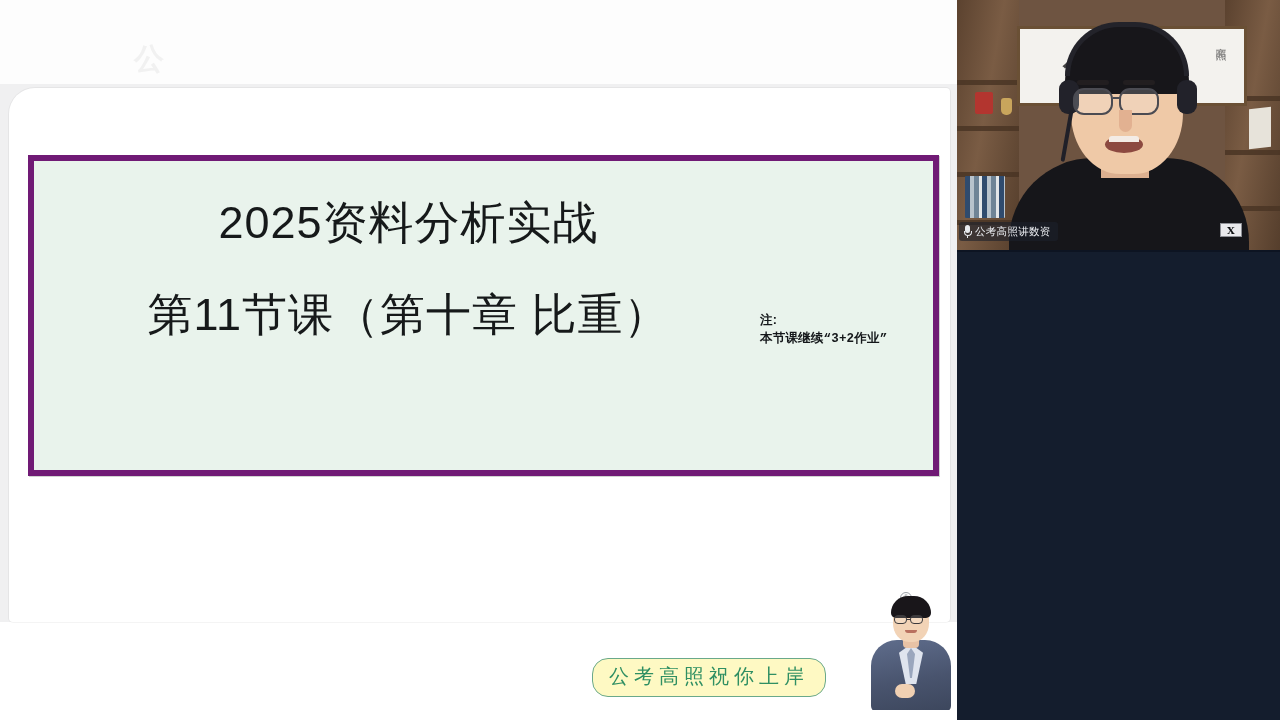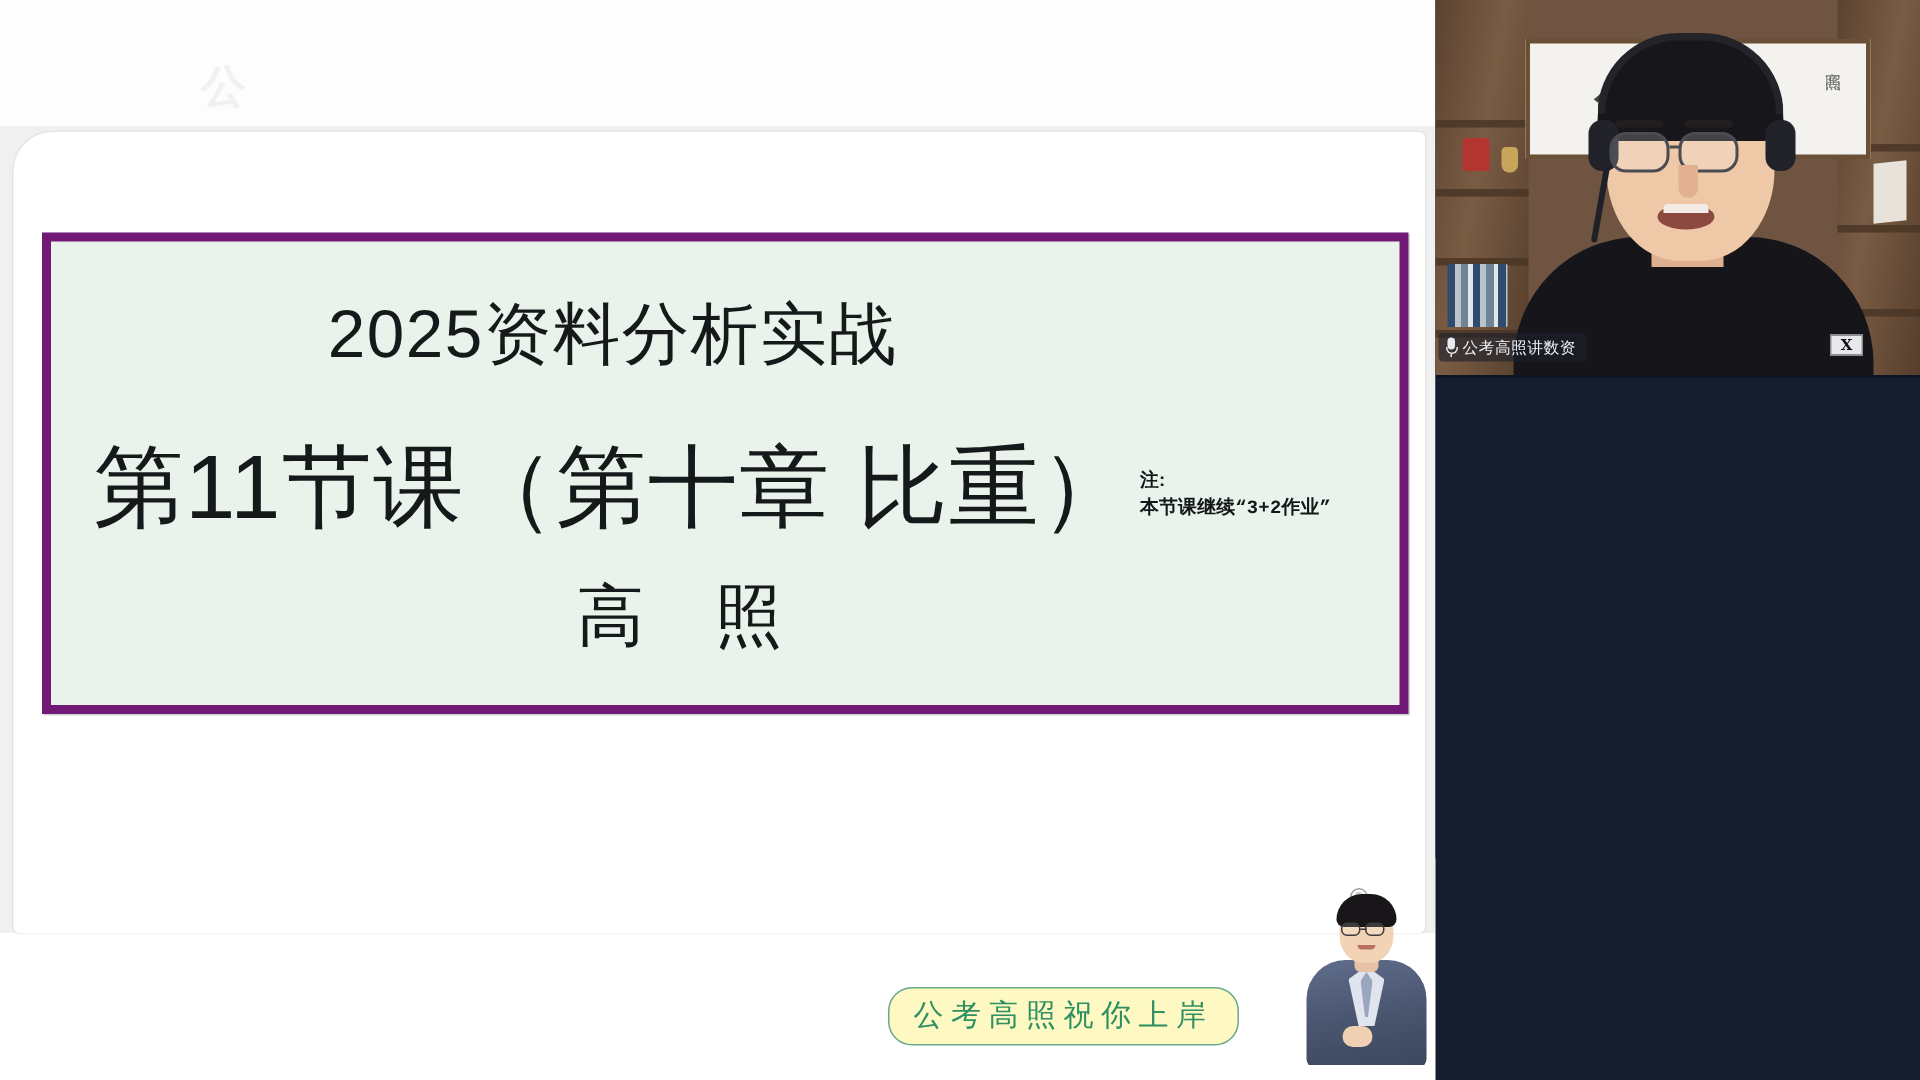--- a/index.html
+++ b/index.html
@@ -51,21 +51,21 @@
     margin-top:11px;
   }
 
   .slide-line {
     position:absolute; left:0; width:100%;
     text-align:center; color:#16191a;
     font-family:"Liberation Sans","DejaVu Sans",sans-serif;
     white-space:nowrap;
   }
   .line-1 { top:32px;  font-size:45px; letter-spacing:1px; padding-right:150px; }
-  .line-2 { top:124px; font-size:60px; letter-spacing:1px; padding-right:150px; }
+  .line-2 { top:124px; font-size:45px; letter-spacing:1px; padding-right:150px; }
   .line-3 { top:220px; font-size:45px; letter-spacing:1px; padding-right:60px; }
 
   
   .slide-note {
     position:absolute; left:726px; top:150px; width:215px;
     font-size:12.5px; font-weight:700; color:#14171a;
     line-height:1.55; letter-spacing:0.2px;
   }
   .slide-note .note-label { display:block; }
   .slide-note .note-body  { display:block; white-space:nowrap;font-family:Liberation Mono, monospace; }
@@ -312,21 +312,20 @@
     <div class="share-backdrop"></div>
     <div class="share-bottom-white"></div>
 
     <div class="ghost-watermark">公</div>
 
     <div class="slide-card">
 
       <div class="slide-box">
         <div class="slide-line line-1">2025资料分析实战</div>
         <div class="slide-line line-2">第11节课（第十章 比重）</div>
-        <div class="slide-line line-3">高　照</div>
 
         <div class="slide-note">
           <span class="note-label">注:</span>
           <span class="note-body">本节课继续“3+2作业”</span>
         </div>
       </div>
 
       <div class="reg-mark">®</div>
 
       <div class="presenter-cutout">

